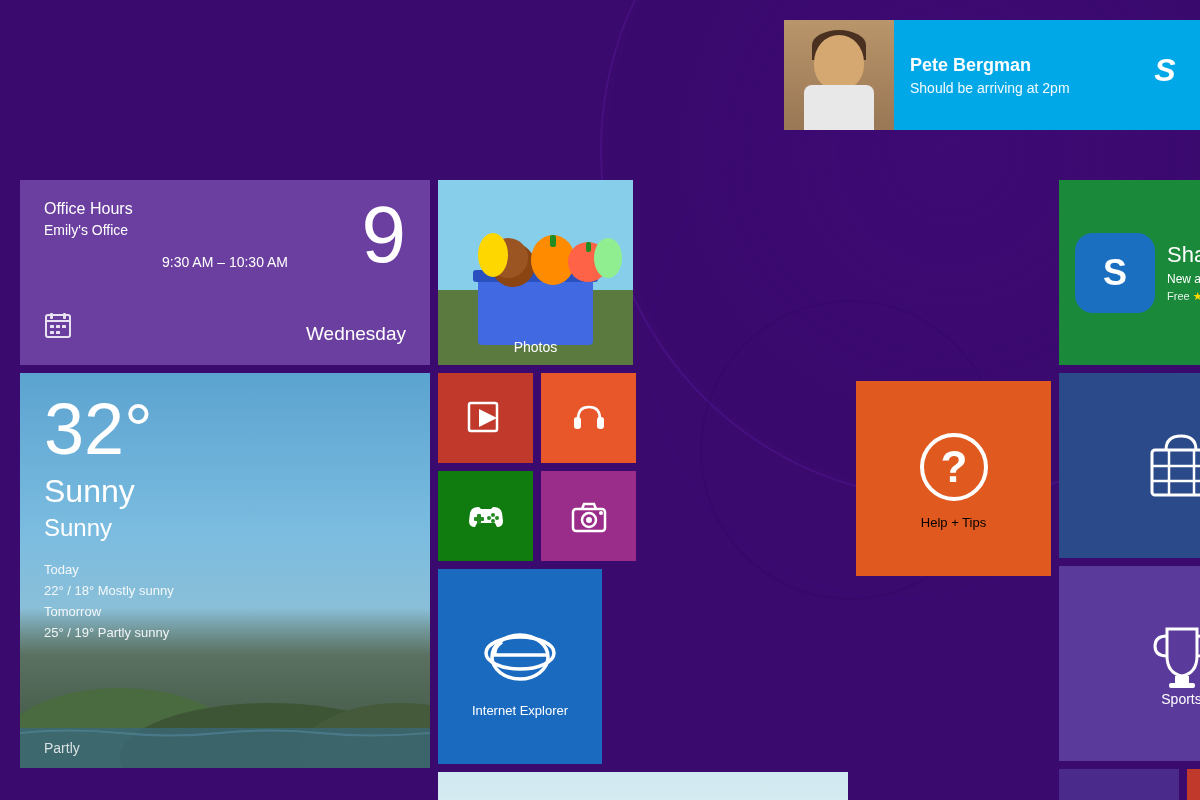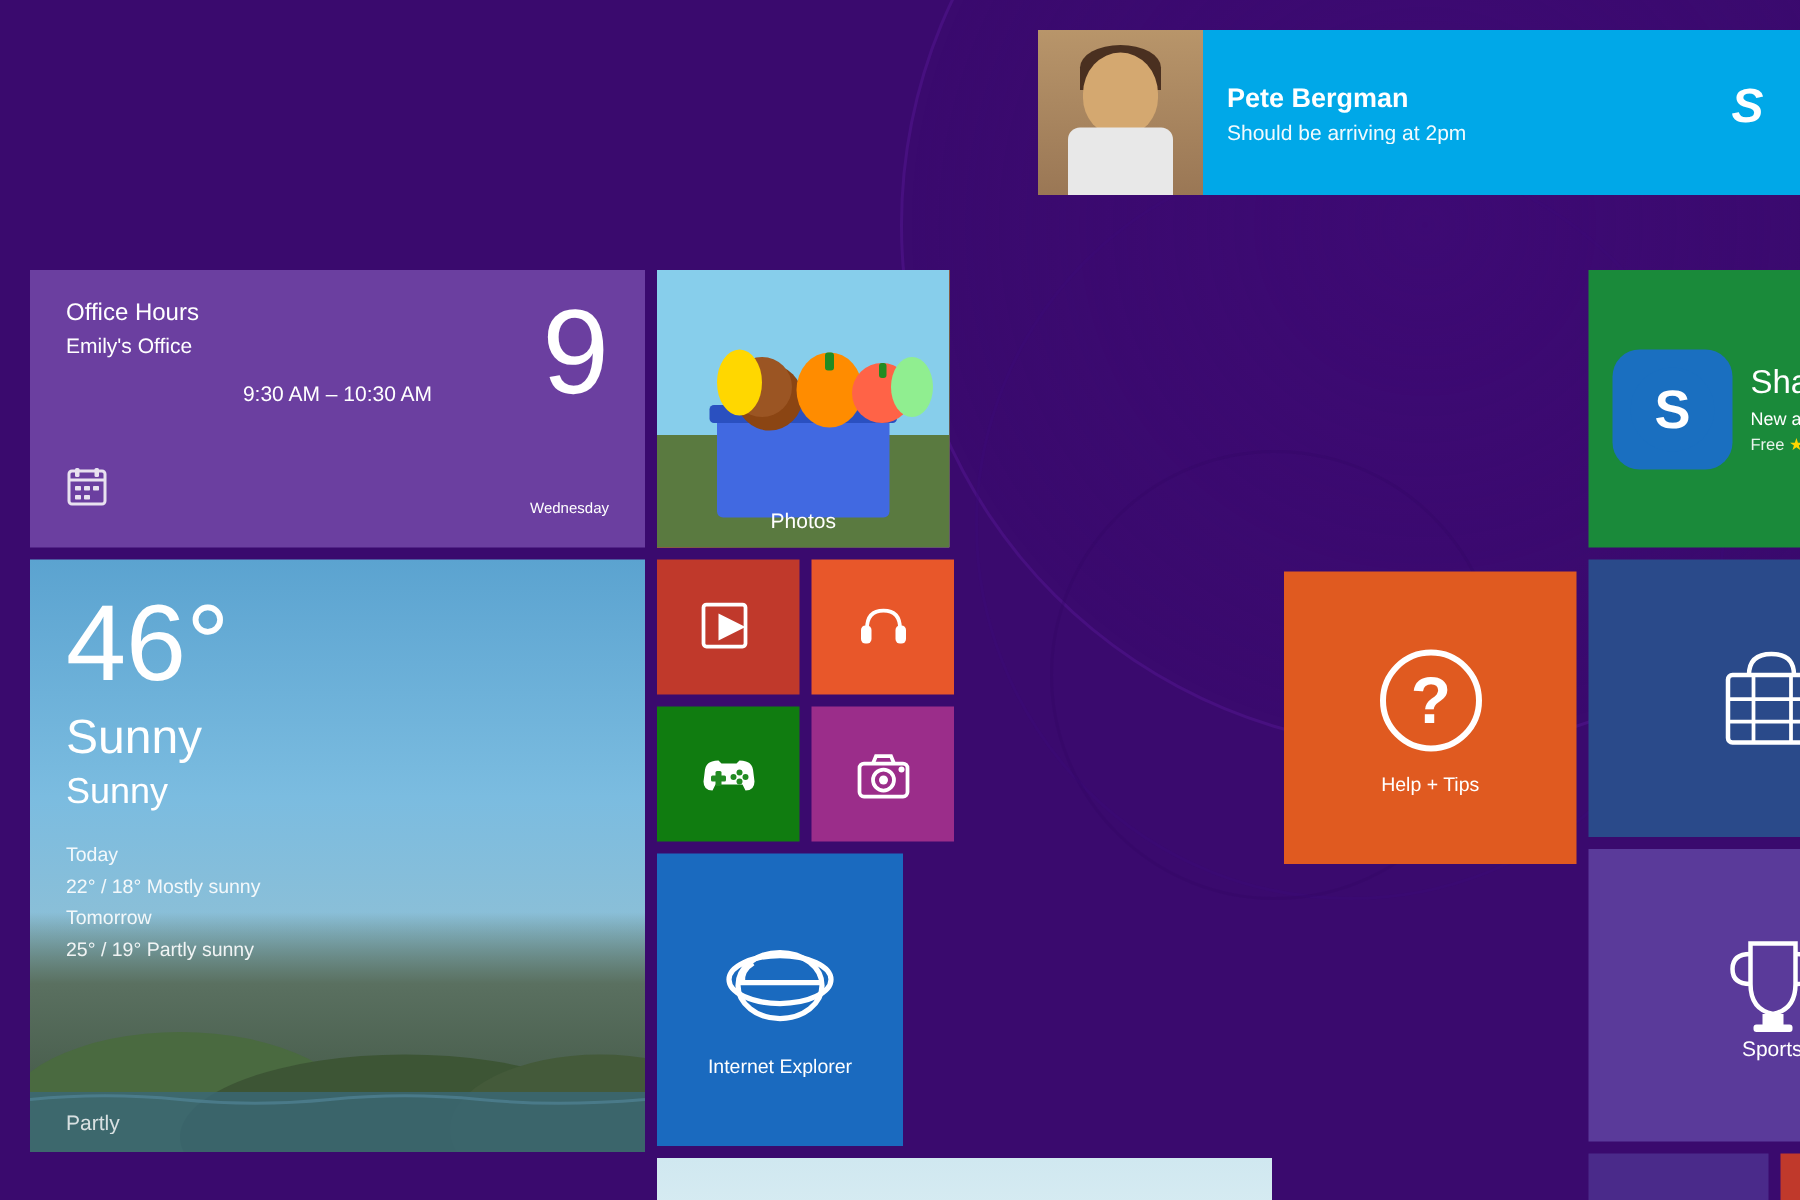--- a/index.html
+++ b/index.html
@@ -39,21 +39,21 @@
       width: 300px; height: 300px;
       top: 300px; right: 200px;
       border-color: rgba(50, 5, 100, 0.3);
     }
 
     
     .notification-toast {
       position: absolute;
       top: 20px;
       right: 0;
-      width: 508px;
+      width: 416px;
       height: 110px;
       background: #00a8e8;
       display: flex;
       align-items: center;
       z-index: 100;
       cursor: pointer;
     }
     .notification-avatar {
       width: 110px;
       height: 110px;
@@ -186,21 +186,21 @@
       right: 24px;
       font-size: 80px;
       font-weight: 200;
       line-height: 1;
       color: white;
     }
     .calendar-day-name {
       position: absolute;
       bottom: 20px;
       right: 24px;
-      font-size: 10px;
+      font-size: 19px;
       font-weight: 300;
     }
     .calendar-icon {
       position: absolute;
       bottom: 20px;
       left: 24px;
       font-size: 24px;
     }
 
     
@@ -316,21 +316,21 @@
       width: 195px;
       height: 195px;
       background: #e05a20;
       display: flex;
       flex-direction: column;
       align-items: center;
       justify-content: center;
     }
     .tile-help-label {
       font-size: 13px;
-      color: #ffffff;
+      color: #000000;
       margin-top: 8px;
     }
 
     
     .tile-news {
       width: 410px;
       height: 195px;
       background: #c0392b;
       position: relative;
       overflow: hidden;
@@ -484,21 +484,21 @@
             <rect x="18" y="14" width="4" height="3" rx="0.5" fill="white"></rect>
             <rect x="6" y="20" width="4" height="3" rx="0.5" fill="white"></rect>
             <rect x="12" y="20" width="4" height="3" rx="0.5" fill="white"></rect>
           </svg>
         </div>
       </div>
     </div>
 
     <div class="tile tile-weather">
       <div class="weather-content">
-        <div class="weather-temp">46°</div>
+        <div class="weather-temp">32°</div>
         <div class="weather-city">Sunny</div>
         <div class="weather-condition">Sunny</div>
         <div class="weather-detail">Today</div>
         <div class="weather-detail">22° / 18° Mostly sunny</div>
         <div class="weather-detail">Tomorrow</div>
         <div class="weather-detail">25° / 19° Partly sunny</div>
       </div>
 
       <div class="weather-landscape">
         <svg width="410" height="160" viewBox="0 0 410 160" style="position:absolute;bottom:0;left:0;">

